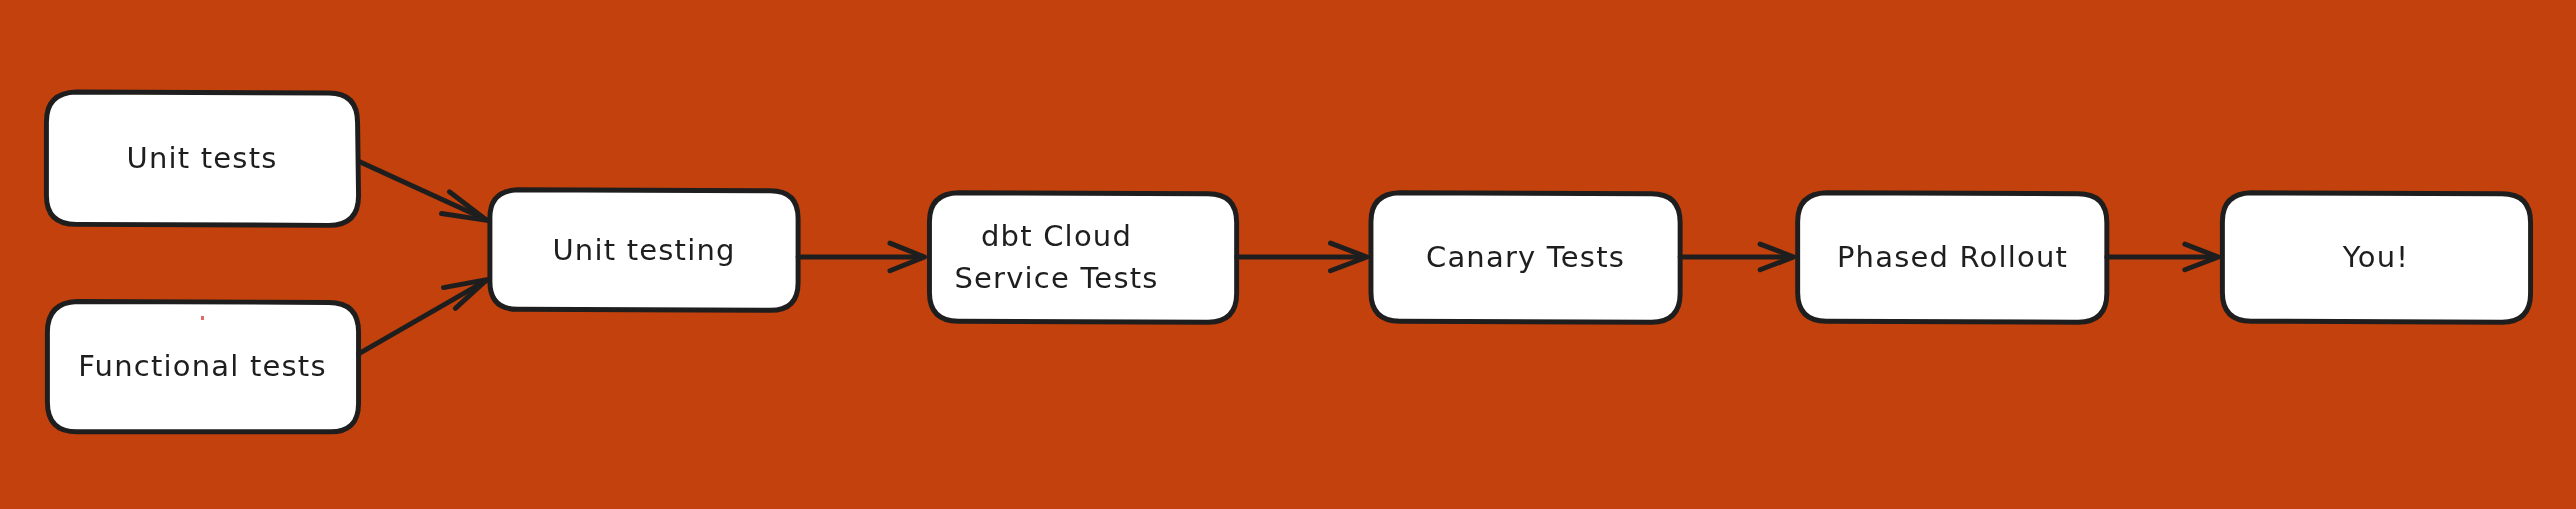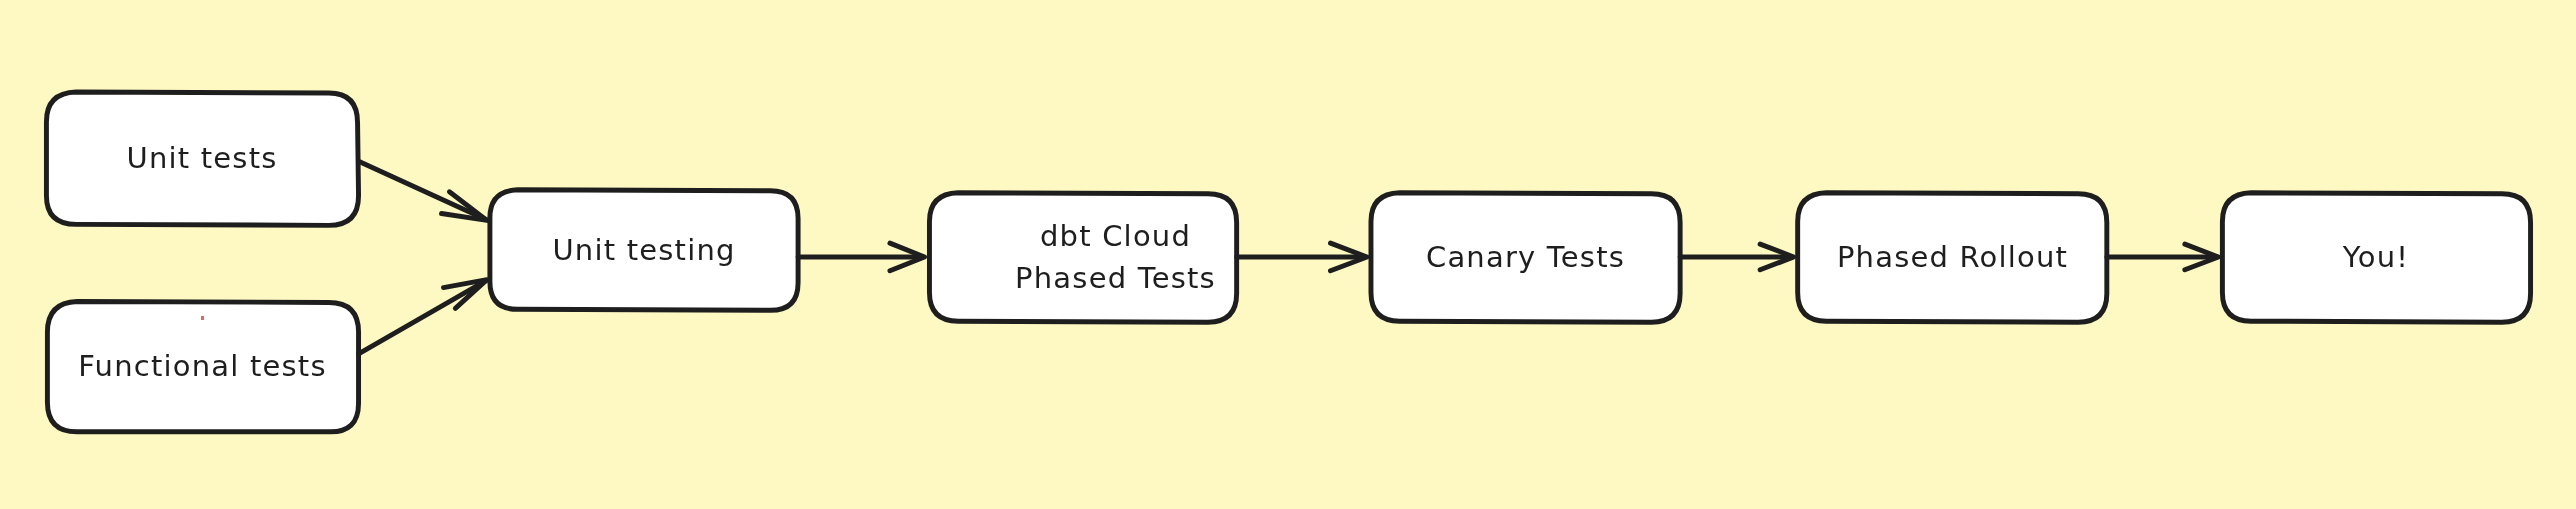--- a/index.html
+++ b/index.html
@@ -4,21 +4,21 @@
 <style>
   html, body {
     margin: 0;
     padding: 0;
     background: #ffffff;
   }
   #canvas-root {
     position: relative;
     width: 2576px;
     height: 510px;
-    background: #fef9c3;
+    background: #c2410c;
     overflow: hidden;
     font-family: "DejaVu Sans", sans-serif;
   }
   #diagram-svg {
     position: absolute;
     left: 0;
     top: 0;
     width: 2576px;
     height: 510px;
   }
@@ -141,23 +141,23 @@
   </div>
 
   <div class="node-label" style="left:47px; top:301px; width:311px; height:131px;">
     <span>Functional tests</span>
   </div>
 
   <div class="node-label" style="left:490px; top:190px; width:308px; height:121px;">
     <span>Unit testing</span>
   </div>
 
-  <div class="node-label" style="left:962px; top:193px; width:307px; height:129px;">
+  <div class="node-label" style="left:903px; top:193px; width:307px; height:129px;">
     <span>dbt Cloud</span>
-    <span>Phased Tests</span>
+    <span>Service Tests</span>
   </div>
 
   <div class="node-label" style="left:1371px; top:193px; width:309px; height:129px;justify-content:center;">
     <span>Canary Tests</span>
   </div>
 
   <div class="node-label" style="left:1798px; top:193px; width:309px; height:129px;">
     <span>Phased Rollout</span>
   </div>
 

